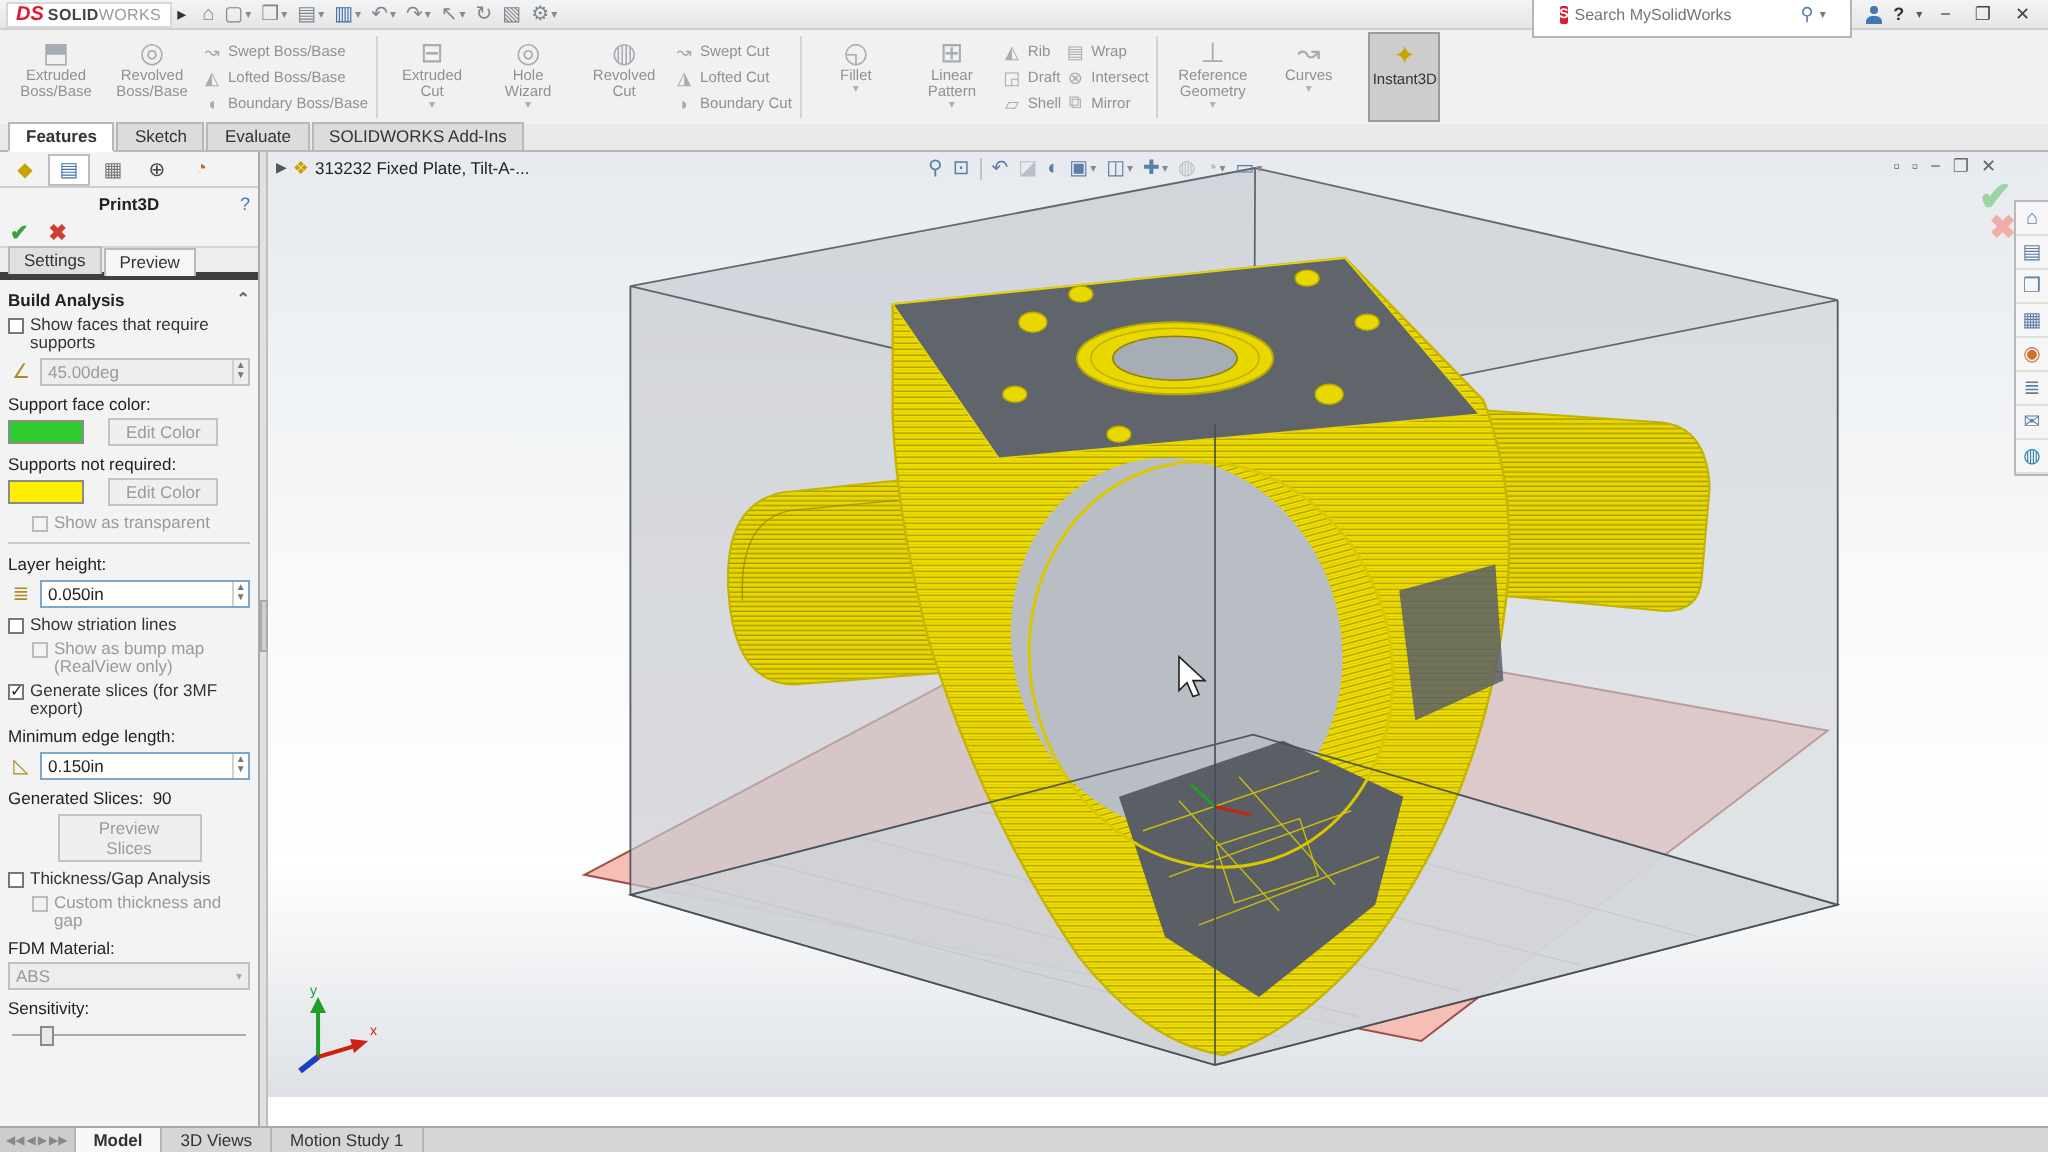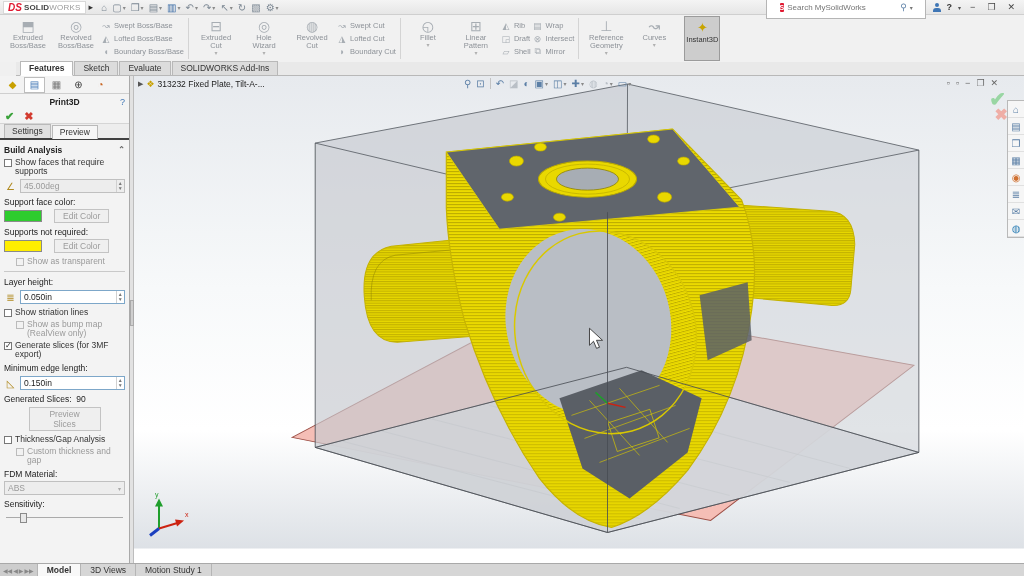--- a/index.html
+++ b/index.html
@@ -44,38 +44,38 @@
   .bigbtn .ddm { font-size:6px; color:#b0b0b0; line-height:6px; }
   .smallcol { display:flex; flex-direction:column; justify-content:center; gap:1px; }
   .smallbtn { display:flex; align-items:center; gap:3px; height:12px; color:#8d9298; }
   .smallbtn .ic { font-size:9px; color:#a7adb3; width:10px; text-align:center; }
   .smallbtn .l { font-size:7.5px; white-space:nowrap; }
   .instant { width:36px; background:#cdcdcd; border:1px solid #9b9b9b; display:flex; flex-direction:column; align-items:center; padding-top:3px; margin-left:4px; }
   .instant .ic { font-size:13px; color:#c8a400; }
   .instant .l { font-size:7.5px; color:#333; }
 
   
-  .tabrow { height:14px; background:#e9e9e9; display:flex; align-items:flex-end; padding-left:4px; border-bottom:1px solid #b8b8b8; flex:0 0 14px;margin-left:16px; }
+  .tabrow { height:14px; background:#e9e9e9; display:flex; align-items:flex-end; padding-left:4px; border-bottom:1px solid #b8b8b8; flex:0 0 14px; }
   .ctab { font-size:8.5px; padding:1px 8px 2px; border:1px solid #b8b8b8; border-bottom:none; background:#dcdcdc; color:#333; margin-right:1px; }
   .ctab.active { background:#fff; font-weight:bold; border-bottom:1px solid #fff; margin-bottom:-1px; }
 
   
   .main { flex:1; display:flex; min-height:0; position:relative; }
 
   
   .panel { width:130px; background:#f3f3f3; border-right:1px solid #a9a9a9; display:flex; flex-direction:column; font-size:8.5px; }
   .pm-tabs { height:18px; display:flex; align-items:center; gap:1px; border-bottom:1px solid #cfcfcf; padding:0 2px; }
   .pm-tab { width:21px; height:16px; display:flex; align-items:center; justify-content:center; font-size:10px; border:1px solid transparent; }
   .pm-tab.sel { background:#fff; border-color:#bdbdbd; }
   .pm-title { height:15px; display:flex; align-items:center; justify-content:center; position:relative; font-weight:bold; color:#222; }
   .pm-title .hlp { position:absolute; right:4px; font-weight:normal; color:#3f76b5; font-size:9px; }
   .pm-ok { height:15px; display:flex; align-items:center; gap:10px; padding-left:5px; border-bottom:1px solid #d5d5d5; }
   .ok-check { color:#3aa23a; font-weight:bold; font-size:11px; }
   .ok-x { color:#d23b2f; font-weight:bold; font-size:11px; }
-  .pv-tabs { height:16px; display:flex; align-items:center; padding-left:4px; border-bottom:2px solid #404040; background:#ededed; }
+  .pv-tabs { height:16px; display:flex; align-items:center; padding-left:4px; border-bottom:4px solid #404040; background:#ededed; }
   .pv-tab { padding:1px 7px 2px; border:1px solid #b9b9b9; border-bottom:none; background:#e0e0e0; margin-right:1px; }
   .pv-tab.active { background:#f6f6f6; margin-bottom:-1px; }
   .pcontent { flex:1; padding:5px 4px 0 4px; overflow:hidden; }
   .sect-head { display:flex; justify-content:space-between; font-weight:bold; color:#222; margin-bottom:3px; }
   .sect-head .chev { color:#666; font-size:8px; }
   .cbrow { display:flex; align-items:flex-start; gap:3px; margin:3px 0; }
   .cbrow .cb { width:8px; height:8px; border:1px solid #777; background:#fff; flex:0 0 8px; margin-top:1px; position:relative; }
   .cbrow .cb.checked:after { content:"✓"; position:absolute; top:-2px; left:0px; font-size:8px; color:#222; }
   .cbrow.dis .cb { border-color:#bbb; background:#f2f2f2; }
   .cbrow.dis .cbl { color:#9a9a9a; }

